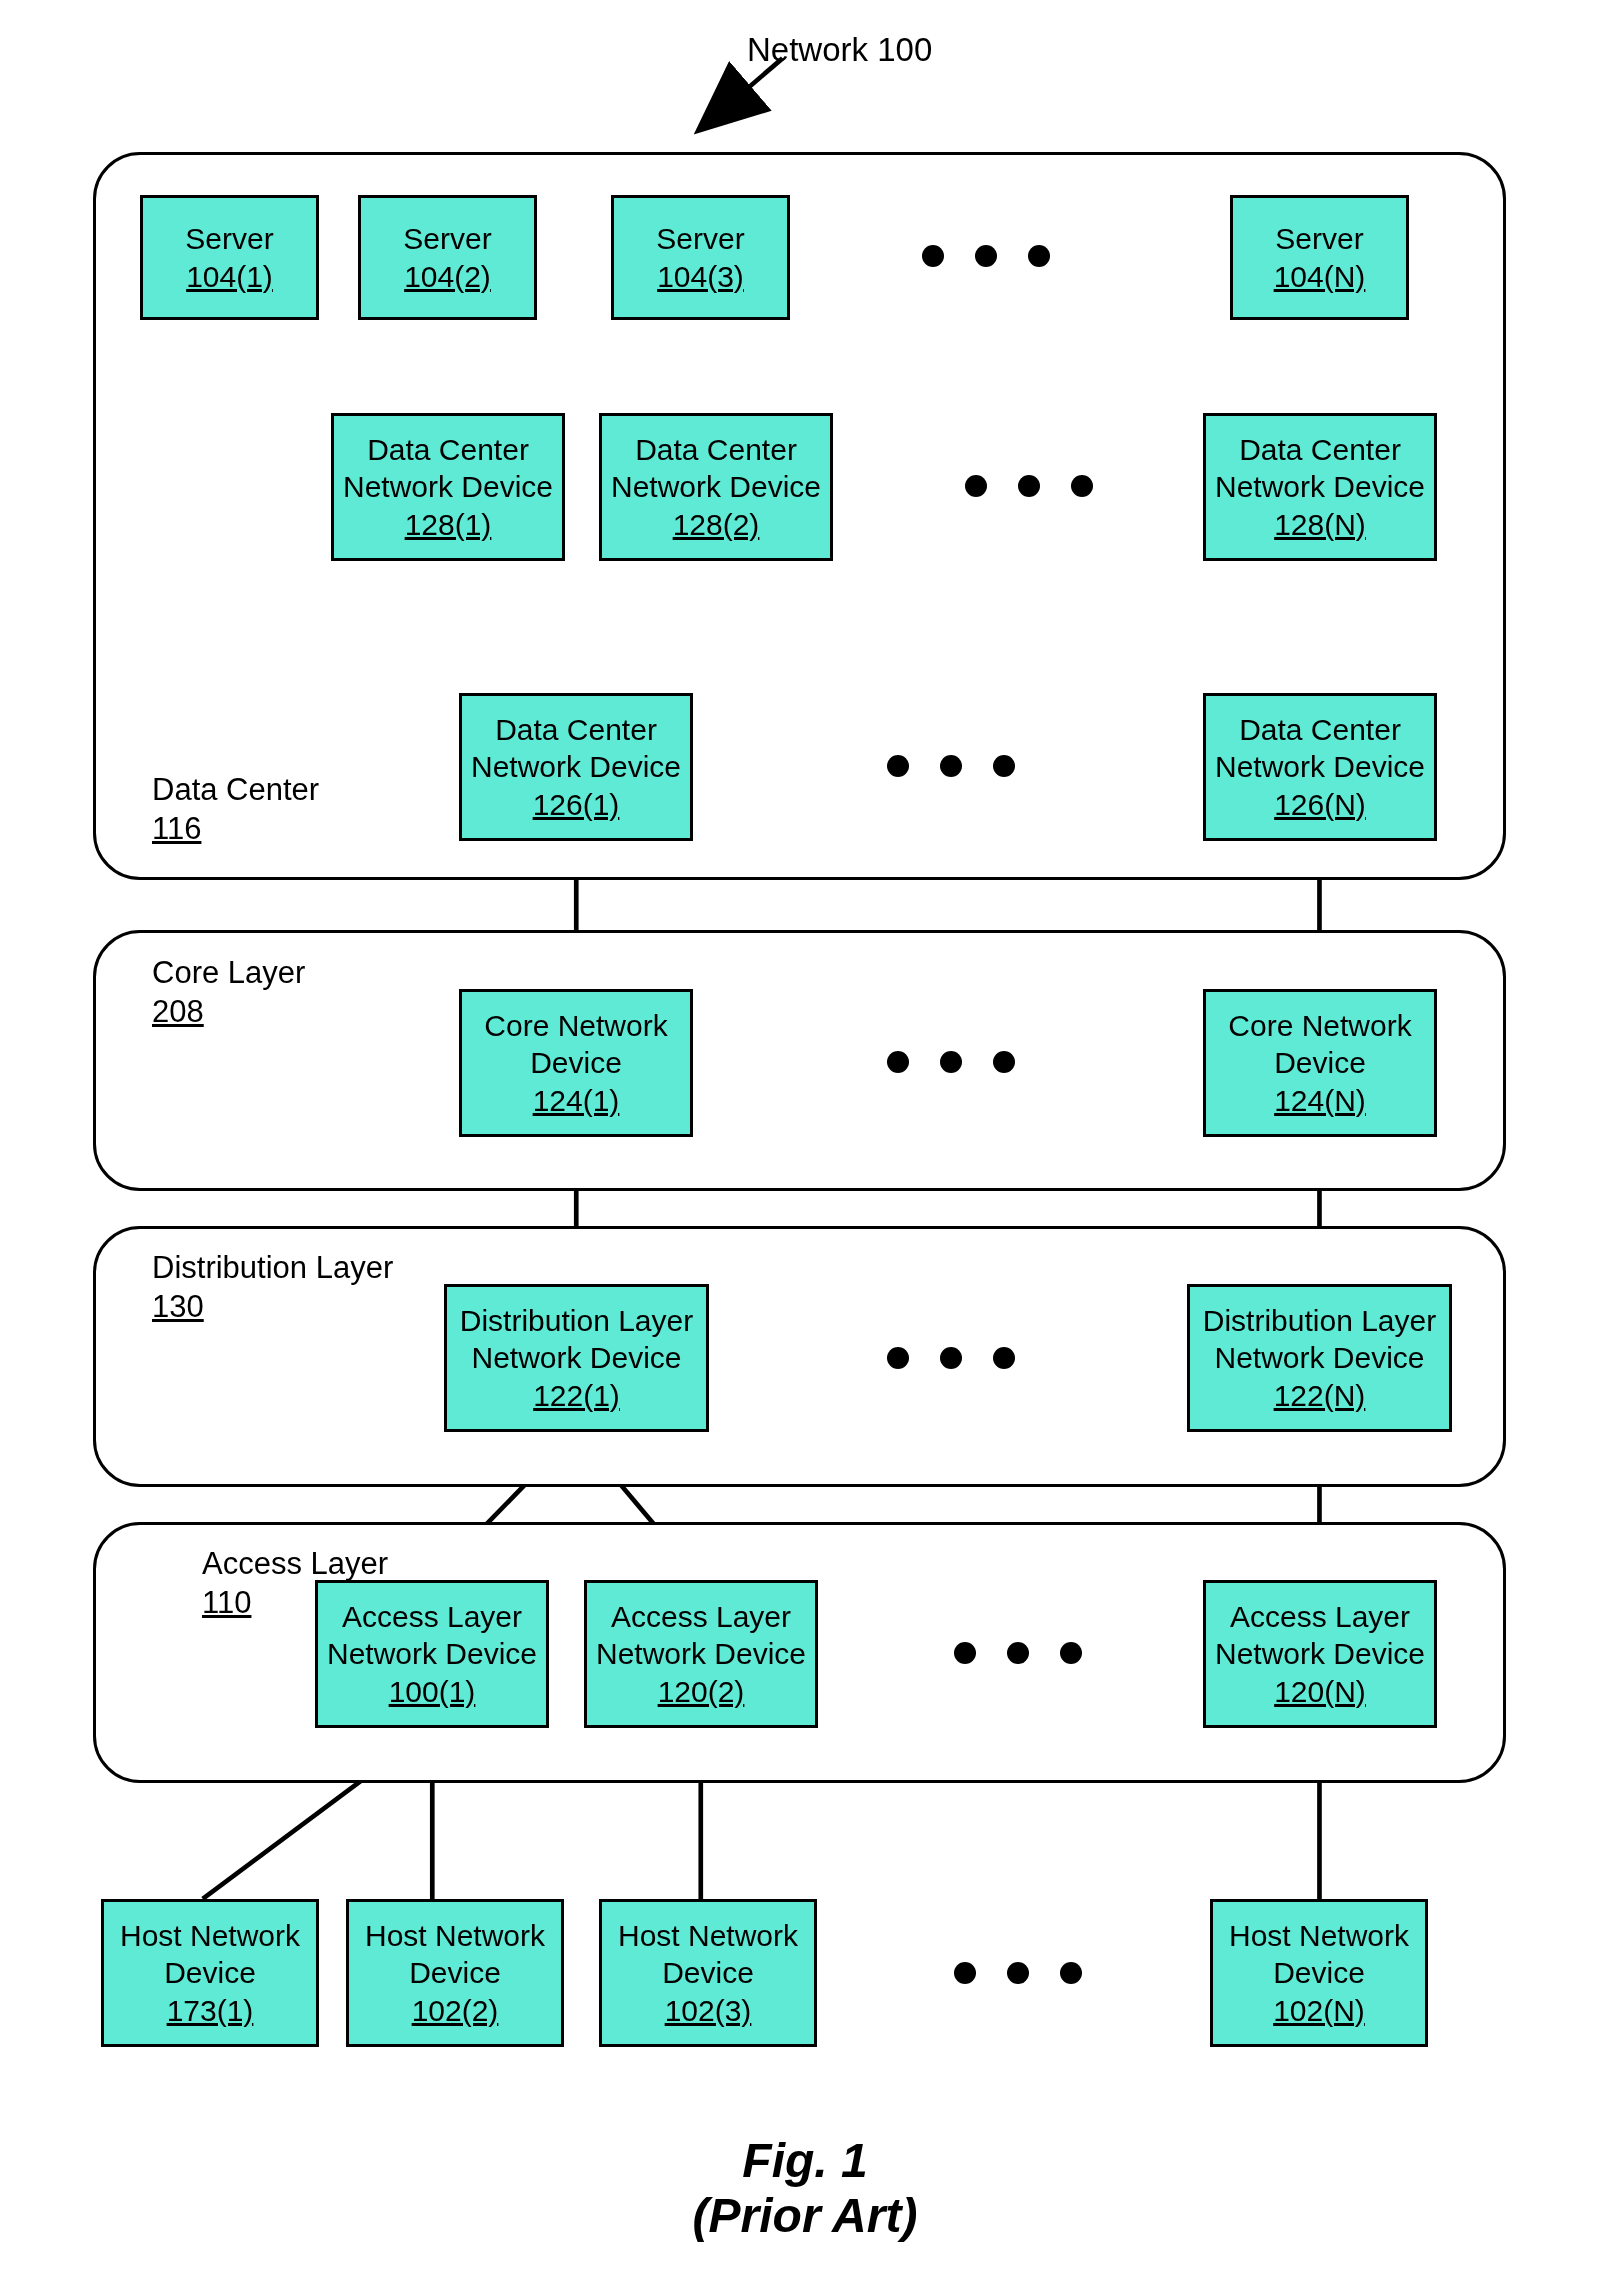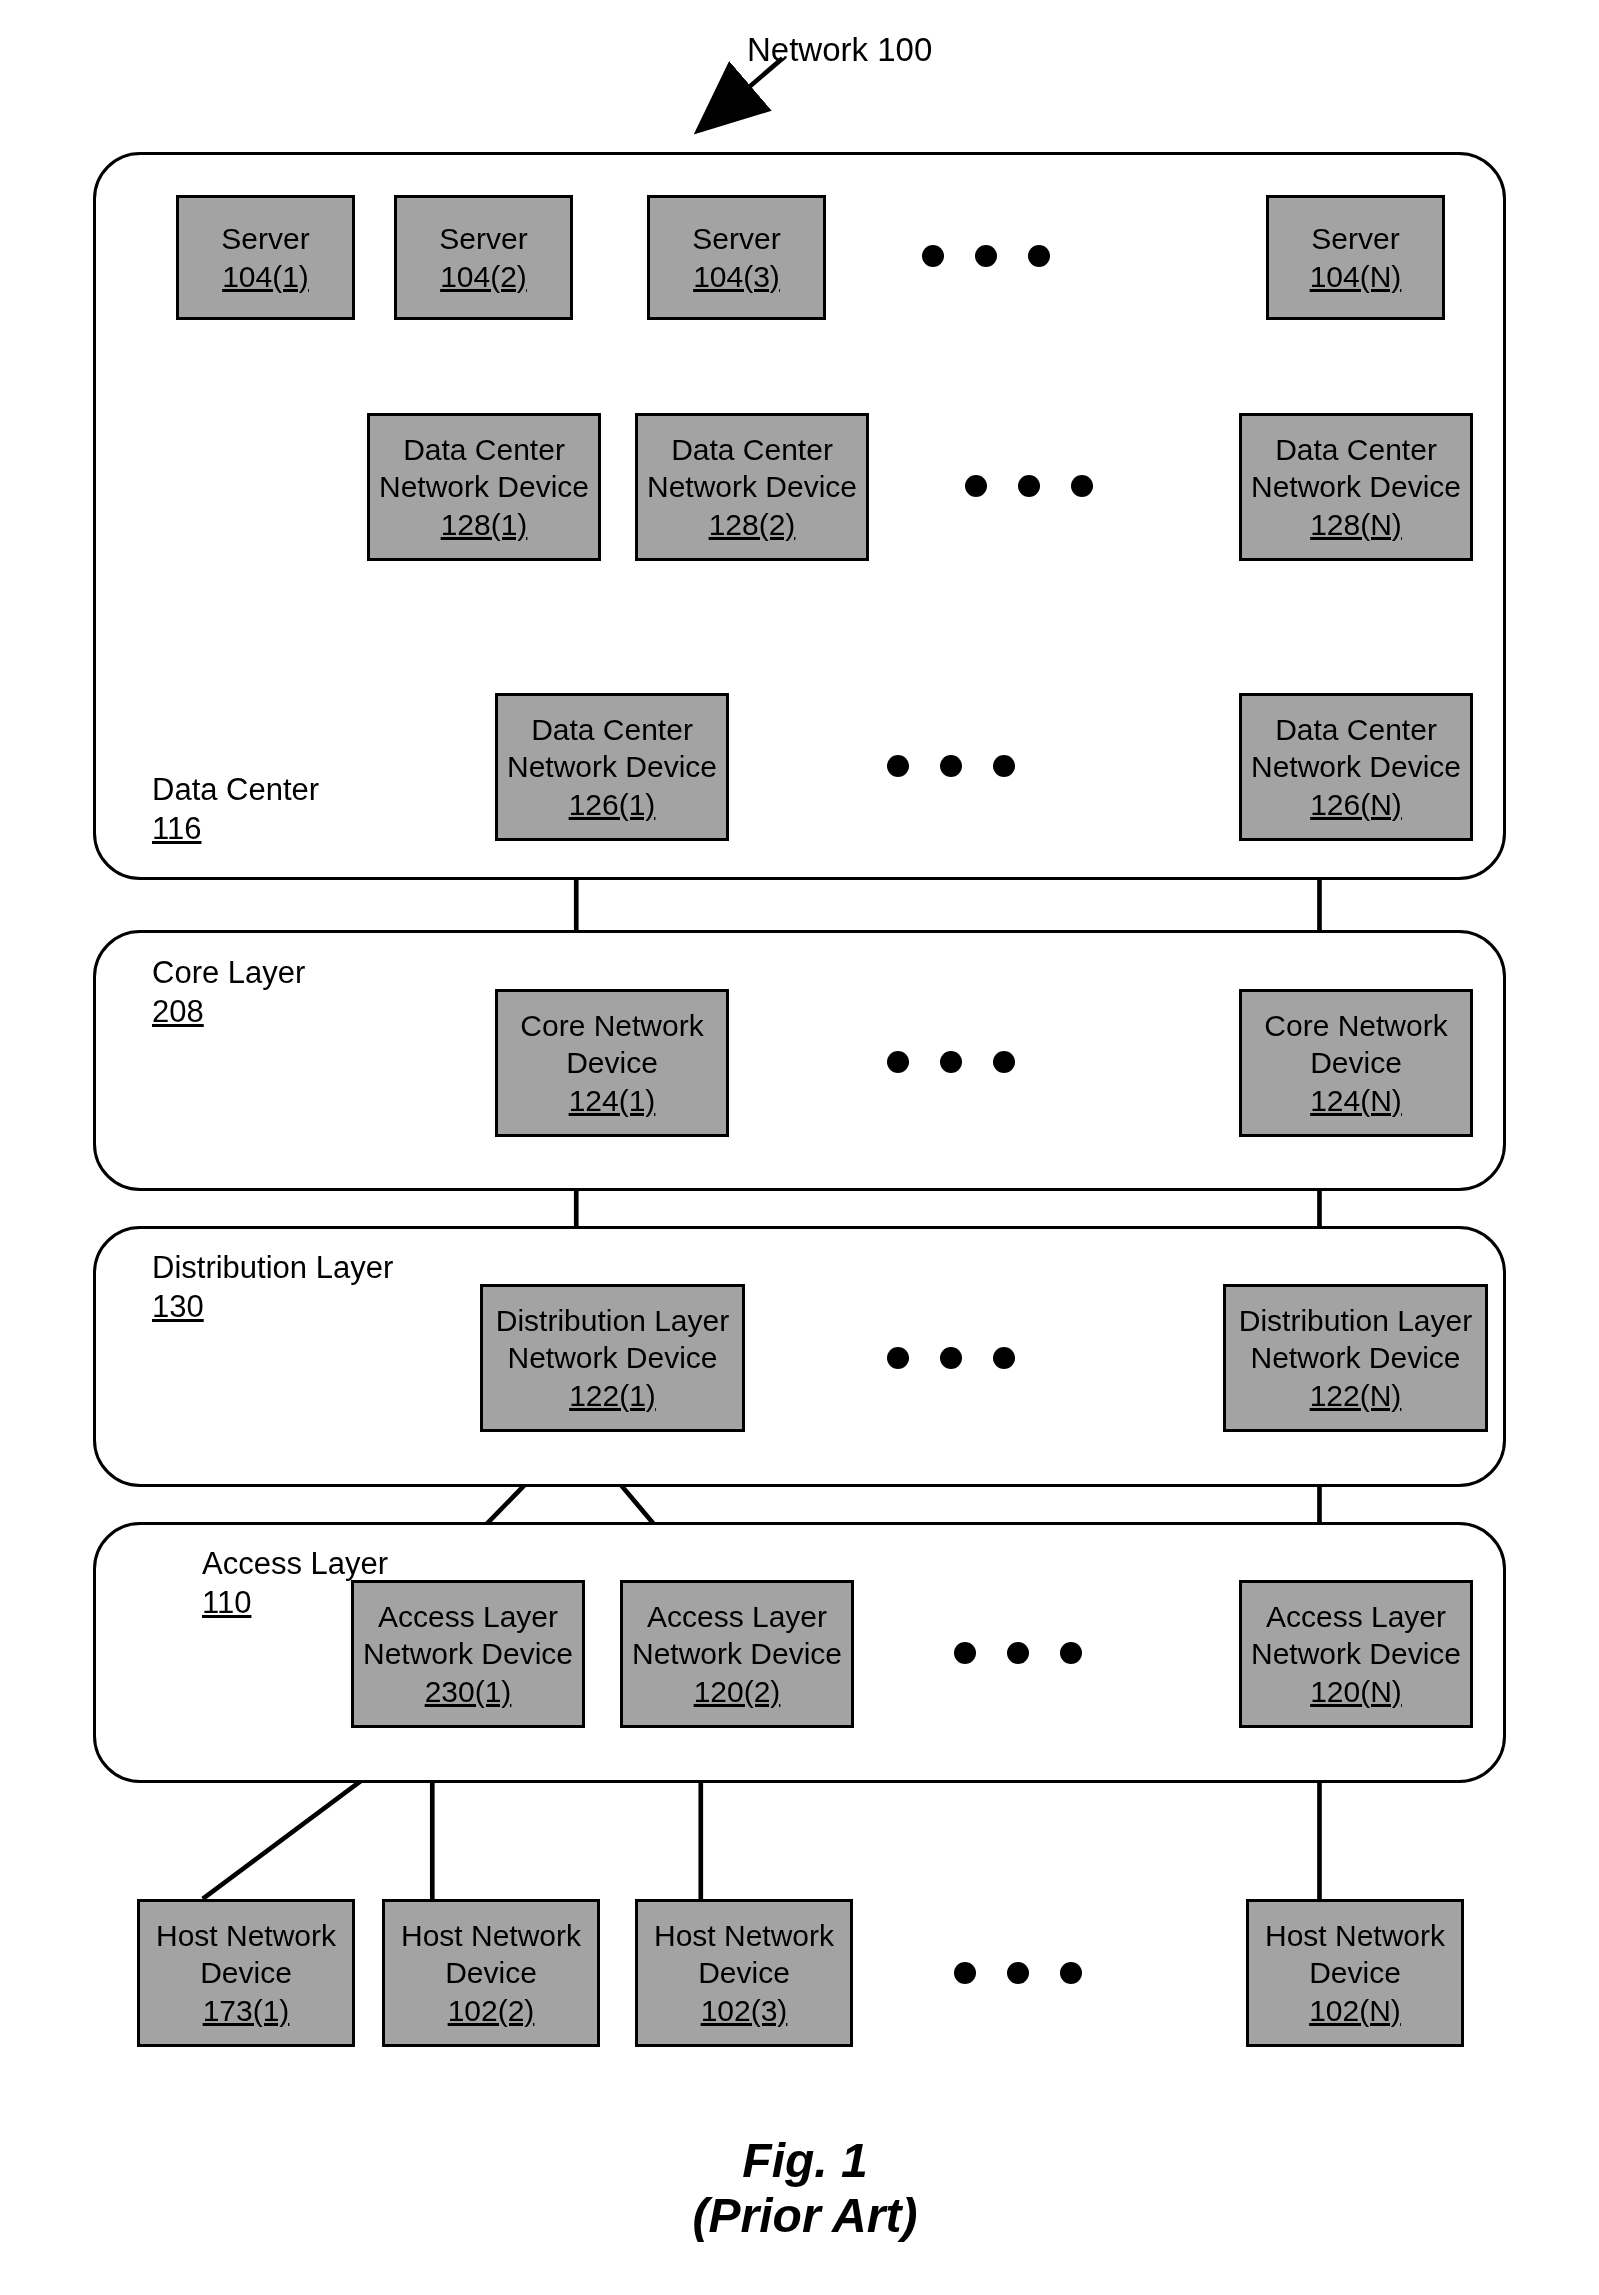--- a/index.html
+++ b/index.html
@@ -30,29 +30,28 @@
   .layer-name {
     position: absolute;
     font-size: 31px;
     text-align: left;
     line-height: 1.25;
   }
   .layer-name .u { text-decoration: underline; }
   .box {
     position: absolute;
     border: 3.9px solid #000;
-    background: #a3a3a3;
+    background: #5eead4;
     text-align: center;
     display: flex;
     flex-direction: column;
     justify-content: center;
     align-items: center;
     font-size: 30px;
     line-height: 1.25;
-    margin-left: 36px;
   }
   .box .u { text-decoration: underline; }
   .dots { position: absolute; display: flex; gap: 31px; }
   .dot { width: 22px; height: 22px; border-radius: 50%; background: #000; }
   .caption {
     position: absolute;
     font-size: 48px;
     font-style: italic;
     font-weight: bold;
     text-align: center;
@@ -209,21 +208,21 @@
 
   <div class="layer-box" style="left:93px; top:1522px; width:1413px; height:261px;"></div>
   <div class="layer-name" style="left:202px; top:1545px;">
     <span>Access Layer</span><br>
     <span class="u">110</span>
   </div>
 
   <div class="box" style="left:315px; top:1580px; width:234px; height:148px;">
     <span>Access Layer</span>
     <span>Network Device</span>
-    <span class="u">230(1)</span>
+    <span class="u">100(1)</span>
   </div>
   <div class="box" style="left:584px; top:1580px; width:234px; height:148px;">
     <span>Access Layer</span>
     <span>Network Device</span>
     <span class="u">120(2)</span>
   </div>
   <div class="dots" style="left:954px; top:1642px;">
     <div class="dot"></div>
       <div class="dot"></div>
       <div class="dot"></div>

